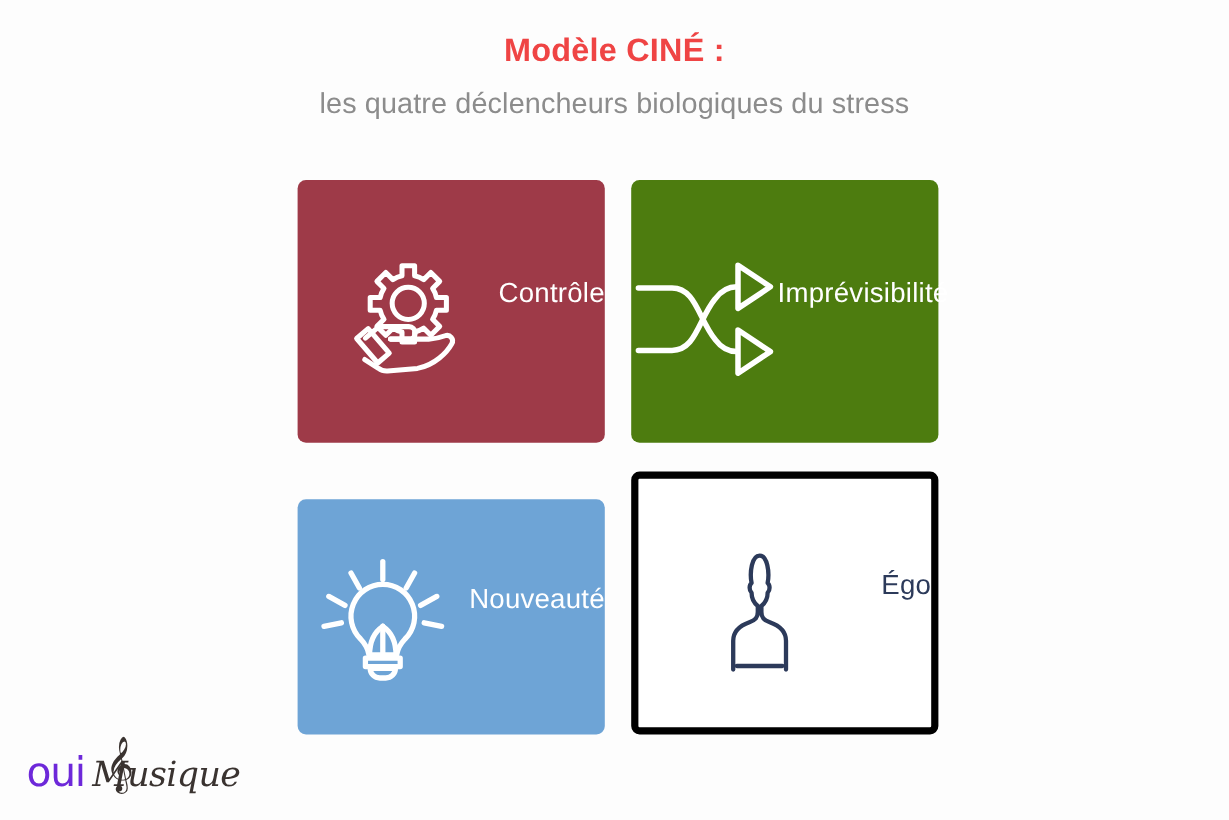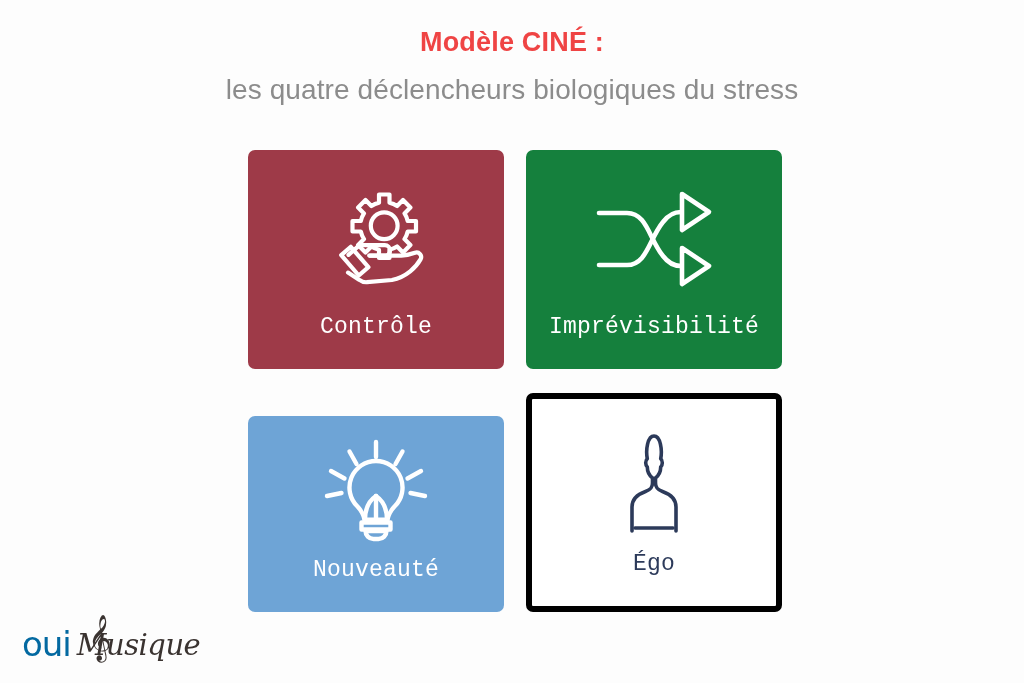--- a/index.html
+++ b/index.html
@@ -26,21 +26,21 @@
   .title {
     font-size: 27px;
     font-weight: bold;
     color: #ef4444;
     letter-spacing: 0.2px;
     line-height: 1.25;
   }
 
   .subtitle {
     margin-top: 12px;
-    font-size: 28px;
+    font-size: 24px;
     font-weight: 400;
     color: #8c8c8c;
     letter-spacing: 0.1px;
     line-height: 1.25;
   }
 
   
   .grid {
     position: absolute;
     left: 248px;
@@ -50,24 +50,23 @@
     grid-template-columns: 256px 256px;
     grid-template-rows: 219px 219px;
     column-gap: 22px;
     row-gap: 24px;
   }
 
   .card {
     border-radius: 7px;
     position: relative;
     display: flex;
-    flex-direction: column;
+    flex-direction: row;
     align-items: center;
     justify-content: flex-start;
-    font-family: Liberation Mono, monospace;
   }
 
   .card .icon-wrap {
     flex: 1 1 auto;
     display: flex;
     align-items: center;
     justify-content: center;
     width: 100%;
     padding-top: 12px;
   }
@@ -76,21 +75,21 @@
     font-size: 23px;
     font-weight: 400;
     line-height: 1;
     padding-bottom: 30px;
     letter-spacing: 0.2px;
   }
 
   .card-controle { background: #9e3a48; }
   .card-controle .card-label { color: #ffffff; }
 
-  .card-imprev { background: #15803d; }
+  .card-imprev { background: #4d7c0f; }
   .card-imprev .card-label { color: #ffffff; }
 
   .card-nouveaute { background: #6ea4d6; margin-top: 23px; }
   .card-nouveaute .card-label { color: #ffffff; }
 
   .card-ego {
     background: #ffffff;
     border: 6px solid #000000;
   }
   .card-ego .card-label { color: #2c3a5a; }
@@ -103,21 +102,21 @@
     width: 180px;
     height: 52px;
     display: flex;
     align-items: flex-end;
   }
 
   .logo-oui {
     font-family: "DejaVu Sans", sans-serif;
     font-size: 34px;
     font-weight: 400;
-    color: #0369a1;
+    color: #6d28d9;
     letter-spacing: -1px;
     line-height: 1;
   }
 
   .logo-musique {
     font-family: "DejaVu Serif", serif;
     font-style: italic;
     font-size: 29px;
     color: #3a3330;
     line-height: 1;

